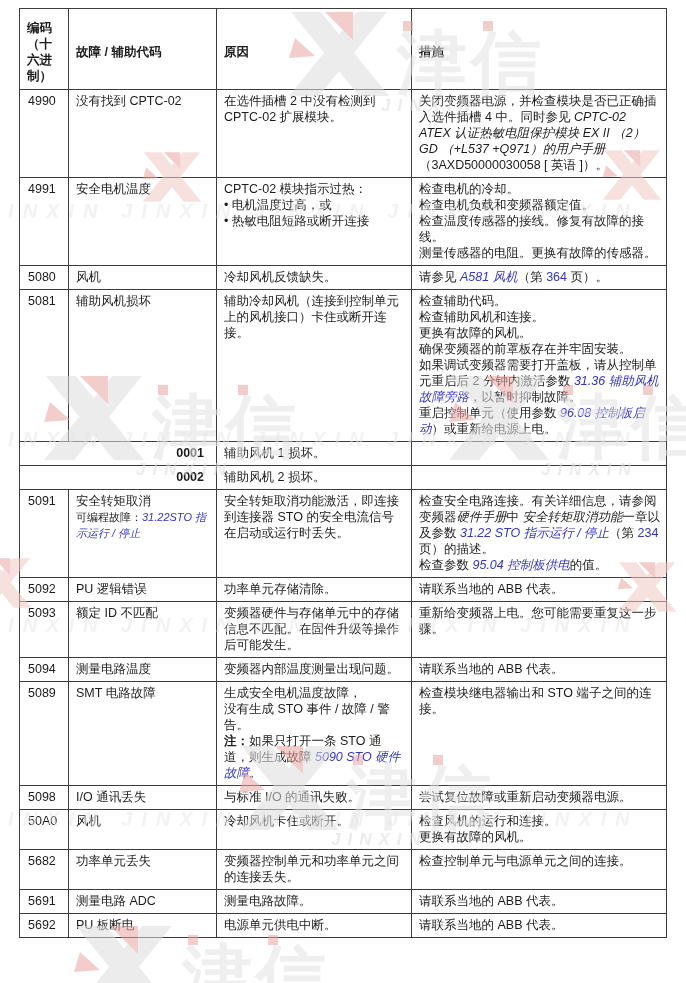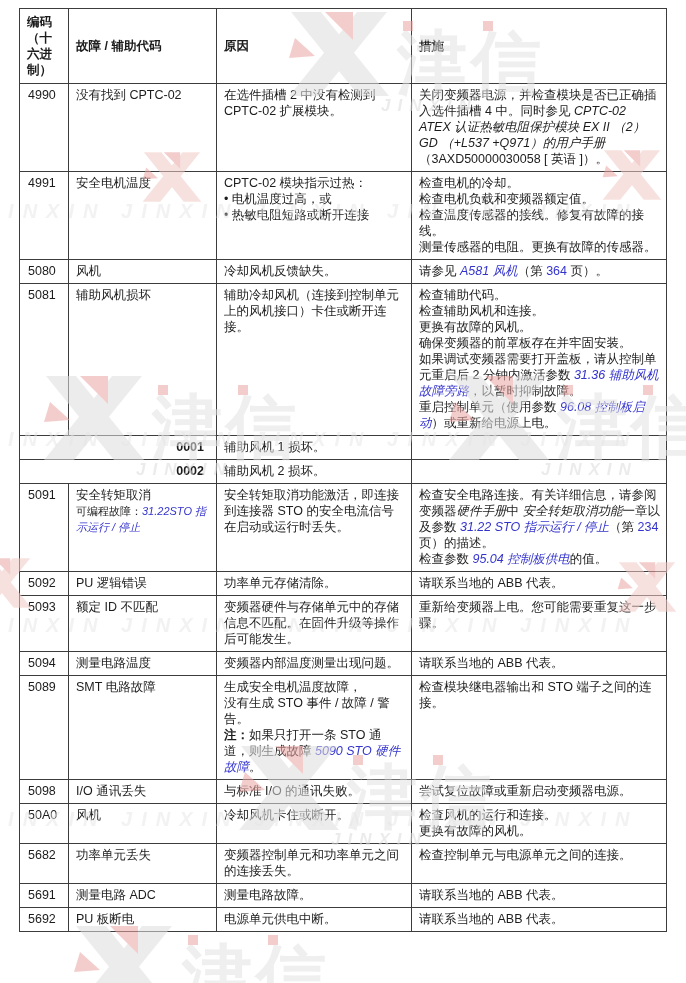--- a/index.html
+++ b/index.html
@@ -4,21 +4,21 @@
 <style>
   html,body{margin:0;padding:0;}
   body{width:686px;height:983px;background:#ffffff;overflow:hidden;position:relative;
        font-family:"Liberation Sans","DejaVu Sans",sans-serif;color:#1c1c1c;}
   .page{position:absolute;inset:0;}
 
   table.fault{border-collapse:collapse;table-layout:fixed;position:absolute;left:19px;top:8px;
     width:647px;font-size:12.5px;line-height:1.28;z-index:1;background:transparent;}
   th,td{border:1px solid #3c3c3c;vertical-align:top;text-align:left;
     padding:3px 6px 4px 7px;word-break:break-word;}
-  th{font-weight:bold;vertical-align:middle;white-space:pre-line;padding-top:5px;padding-bottom:5px;}
+  th{font-weight:bold;vertical-align:middle;white-space:pre-line;padding-top:11px;padding-bottom:5px;}
   td.code{padding-left:8px;}
   td.sub-code{text-align:right;padding-right:12px;font-weight:bold;}
   .italic{font-style:italic;}
   .bold{font-weight:bold;}
   .blue{color:#3434cd;text-align:center;}
   .small{font-size:11px;}
 
   
   .wm{position:absolute;inset:0;pointer-events:none;z-index:5;}
   .wm-tile{position:absolute;display:flex;align-items:flex-end;opacity:.55;}

